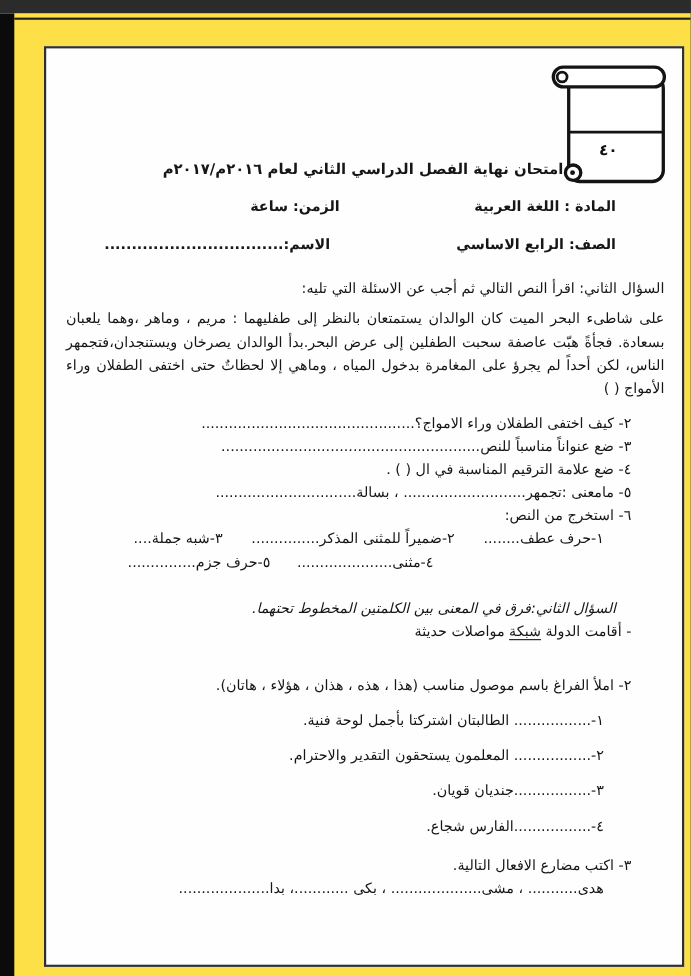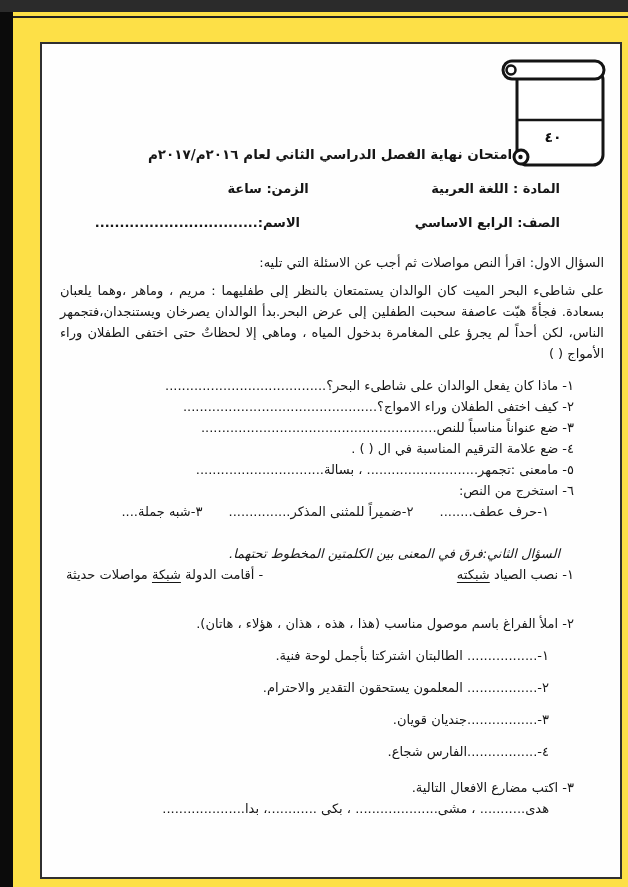--- a/index.html
+++ b/index.html
@@ -72,43 +72,45 @@
 
       <div class="meta">
         <div class="cell">المادة : اللغة العربية</div>
         <div class="cell">الزمن: ساعة</div>
       </div>
       <div class="meta meta2">
         <div class="cell">الصف: الرابع الاساسي</div>
         <div class="cell name">الاسم:.................................</div>
       </div>
 
-      <div class="sec-heading">السؤال الاول: اقرأ النص مواصلات ثم أجب عن الاسئلة التي تليه:</div>
+      <div class="sec-heading">السؤال الثاني: اقرأ النص التالي ثم أجب عن الاسئلة التي تليه:</div>
 
       <div class="passage">على شاطىء البحر الميت كان الوالدان يستمتعان بالنظر إلى طفليهما : مريم ، وماهر ،وهما يلعبان بسعادة. فجأةً هبّت عاصفة سحبت الطفلين إلى عرض البحر.بدأ الوالدان يصرخان ويستنجدان،فتجمهر الناس، لكن أحداً لم يجرؤ على المغامرة بدخول المياه ، وماهي إلا لحظاتٌ حتى اختفى الطفلان وراء الأمواج ( )</div>
 
       <div class="qlist">
-        <div>١- ماذا كان يفعل الوالدان على شاطىء البحر؟.......................................</div>
         <div>٢- كيف اختفى الطفلان وراء الامواج؟...............................................</div>
         <div>٣- ضع عنواناً مناسباً للنص.........................................................</div>
         <div>٤- ضع علامة الترقيم المناسبة في ال (  ) .</div>
         <div>٥- مامعنى :تجمهر........................... ، بسالة...............................</div>
         <div>٦- استخرج من النص:</div>
       </div>
 
       <div class="extract1">
         <span>١-حرف عطف........</span>
         <span>٢-ضميراً للمثنى المذكر...............</span>
         <span>٣-شبه جملة....</span>
       </div>
+      <div class="extract2">
+        <span>٤-مثنى.....................</span>
+        <span>٥-حرف جزم...............</span>
+      </div>
 
       <div class="s2-head">السؤال الثاني:فرق في المعنى بين الكلمتين المخطوط تحتهما.</div>
 
       <div class="pair-row">
-        <span><span>١- نصب الصياد </span><span class="uline">شبكته</span></span>
         <span><span>- أقامت الدولة </span><span class="uline">شبكة</span><span> مواصلات حديثة</span></span>
       </div>
 
       <div class="numbered q2-head">٢- املأ الفراغ باسم موصول مناسب (هذا ، هذه ، هذان ، هؤلاء ، هاتان).</div>
       <div class="q2-item">١-................. الطالبتان اشتركتا بأجمل لوحة فنية.</div>
       <div class="q2-item">٢-................. المعلمون يستحقون التقدير والاحترام.</div>
       <div class="q2-item">٣-.................جنديان قويان.</div>
       <div class="q2-item">٤-.................الفارس شجاع.</div>
 
       <div class="numbered q3-head">٣- اكتب مضارع الافعال التالية.</div>

